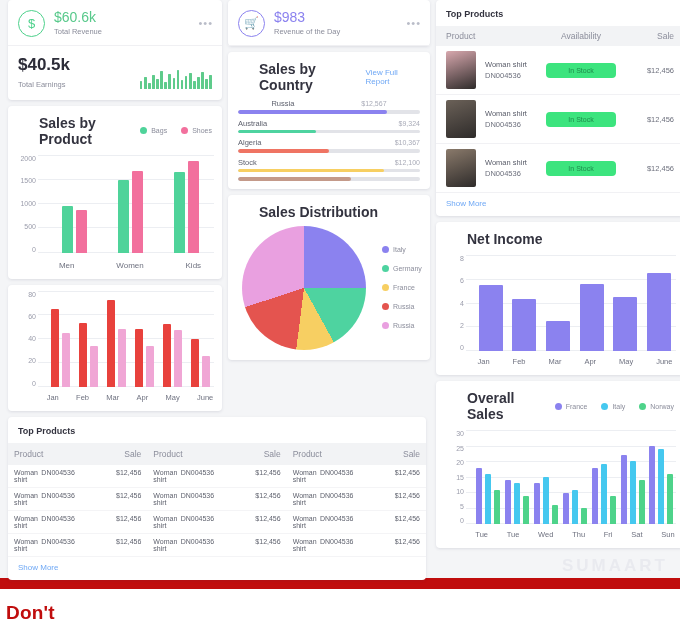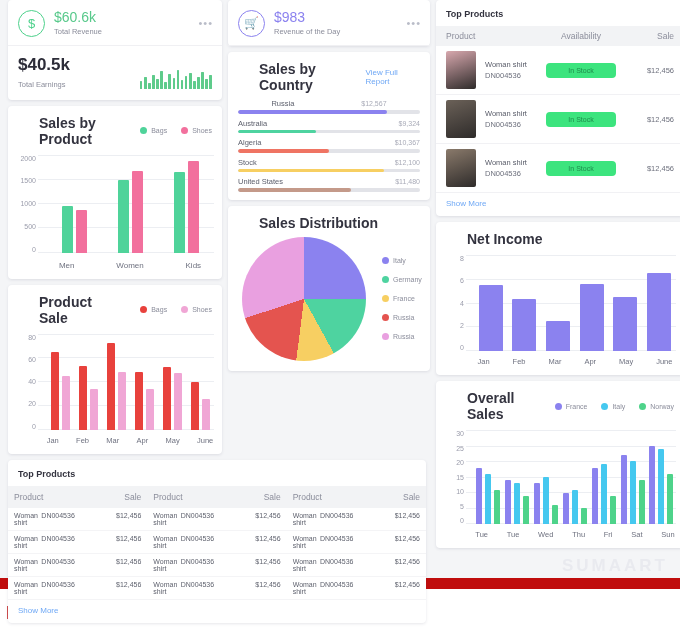--- a/index.html
+++ b/index.html
@@ -186,33 +186,20 @@
             </div>
         </div>
         <div class="xaxis">
             <span>Men</span>
             <span>Women</span>
             <span>Kids</span>
           </div>
       </div>
 
       <div class="card">
-        <div class="chead">
-          <div class="ctitle">Product Sale</div>
-          <div class="legend">
-              <div class="lg">
-                <span class="dot" style="background:#e8413c"></span>
-                <span>Bags</span>
-              </div>
-              <div class="lg">
-                <span class="dot" style="background:#f0a6d5"></span>
-                <span>Shoes</span>
-              </div>
-            </div>
-        </div>
         <div class="plot" style="height:104px;">
           <div class="yaxis" style="height:96px;">
               <div>80</div>
               <div>60</div>
               <div>40</div>
               <div>20</div>
               <div>0</div>
             </div>
           <div class="gridl" style="height:96px;">
               <span></span>
@@ -396,24 +383,20 @@
             <div class="ctry-row">
               <div class="ctry-top">
                 <span class="ctry-name">Stock</span>
                 <span class="ctry-val">$12,100</span>
               </div>
               <div class="track">
                 <div class="fill" style="width:80%;background:#f7cf62"></div>
               </div>
             </div>
             <div class="ctry-row">
-              <div class="ctry-top">
-                <span class="ctry-name">United States</span>
-                <span class="ctry-val">$11,480</span>
-              </div>
               <div class="track">
                 <div class="fill" style="width:62%;background:#c49a8a"></div>
               </div>
             </div>
           </div>
       </div>
 
       <div class="card">
         <div class="chead">
           <div class="ctitle">Sales Distribution</div>

